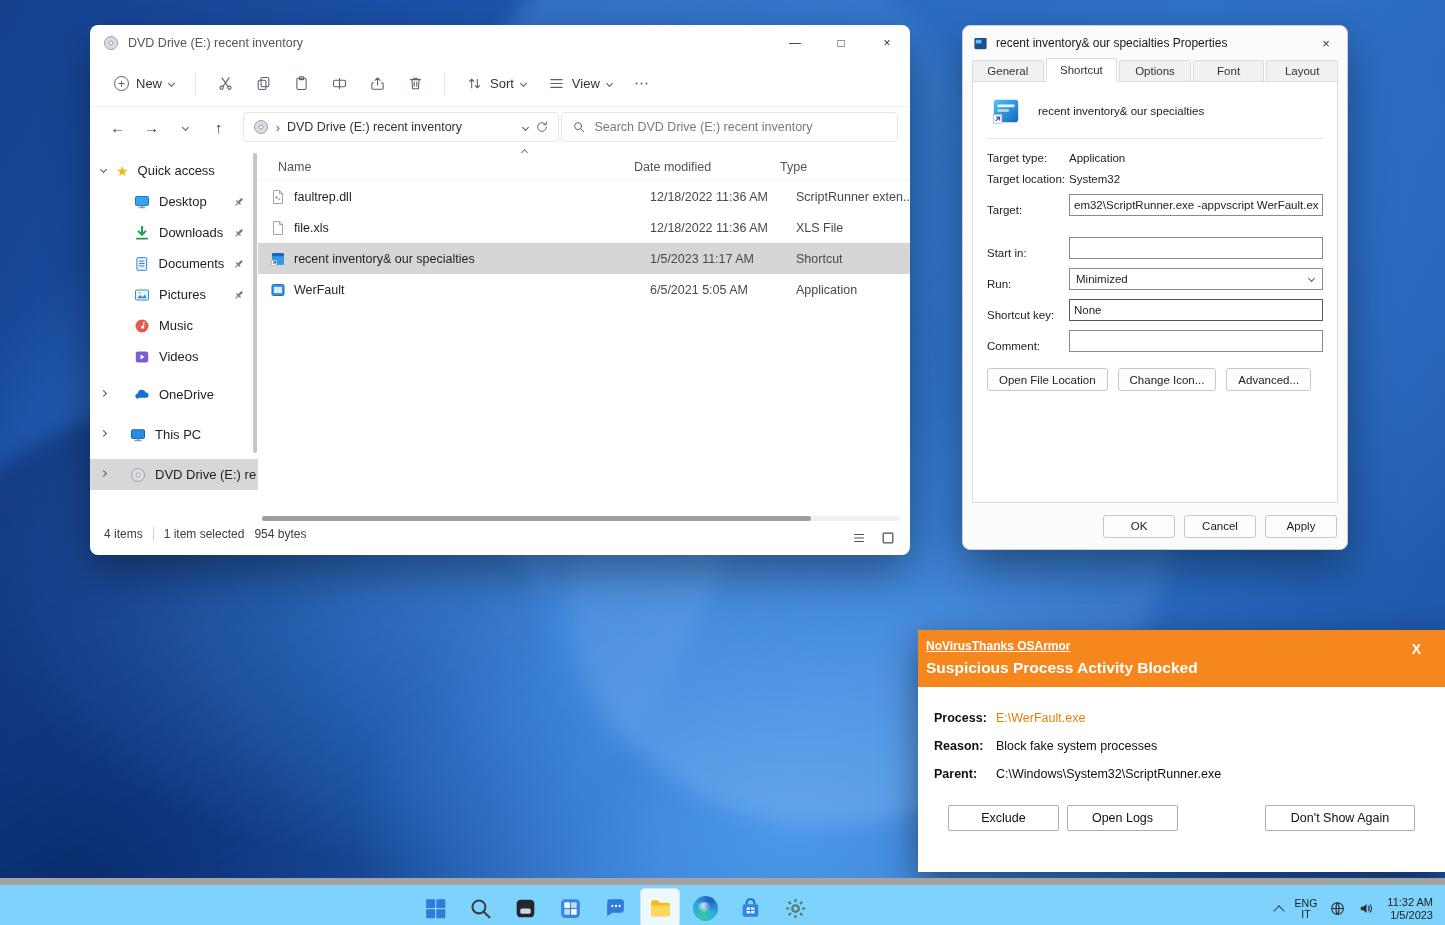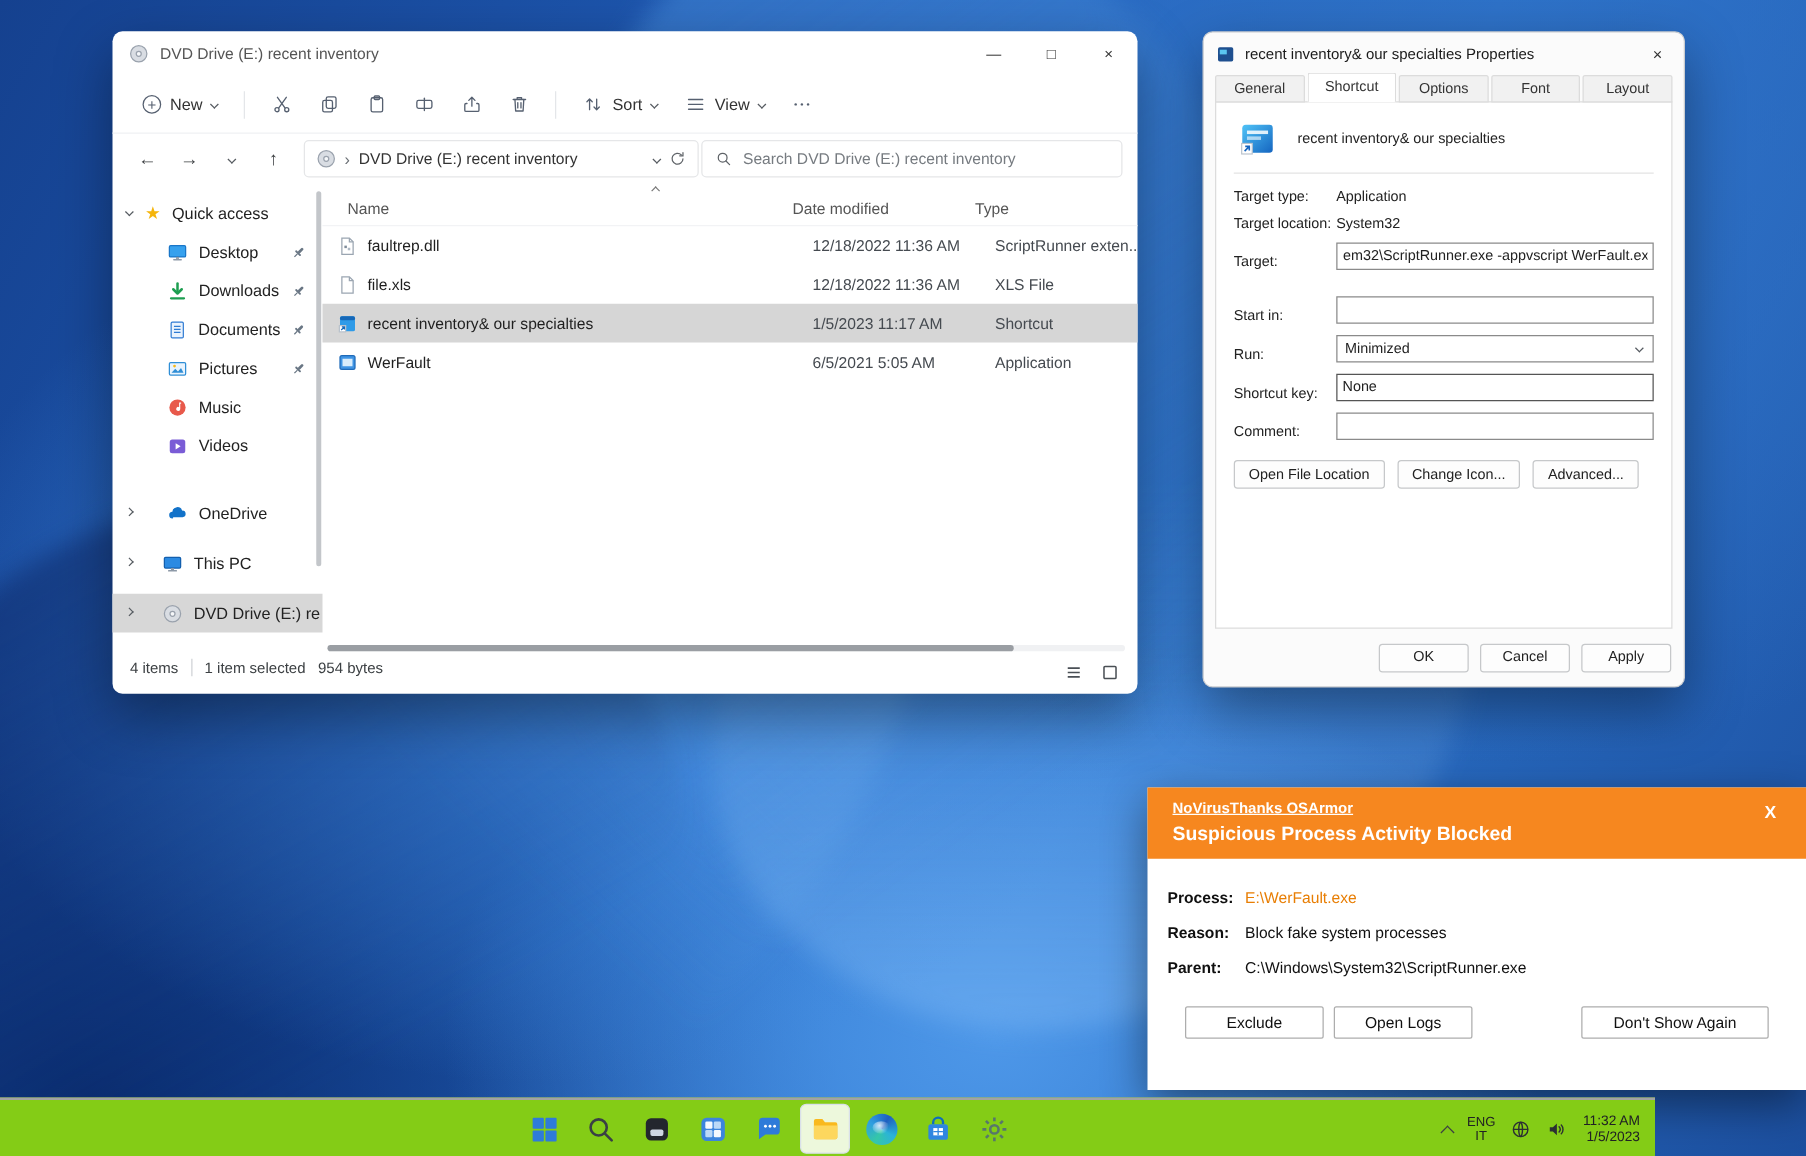--- a/index.html
+++ b/index.html
@@ -99,36 +99,36 @@
   .pinput.dark{border-color:#555}
   .pselect{flex:1;height:22px;border:1px solid #8a8a8a;background:#fff;display:flex;align-items:center;padding:0 6px;position:relative}
   .pselect .chev{position:absolute;right:8px;top:7px}
   .gap{height:12px}
   .btnrow{display:flex;gap:10px;margin-top:16px}
   .wbtn{height:23px;background:#fdfdfd;border:1px solid #c6c8ca;border-radius:3px;font-size:11.5px;font-family:inherit;color:#222;display:flex;align-items:center;justify-content:center;padding:0 11px}
   .dlg-foot{flex:0 0 46px;display:flex;align-items:center;justify-content:flex-end;gap:9px;padding:0 10px}
   .dlg-foot .wbtn{width:72px}
   
   .osarmor{position:absolute;left:918px;top:630px;width:527px;height:242px;background:#fff;box-shadow:0 12px 34px rgba(0,0,0,.45);z-index:7}
-  .os-head{background:#f6871f;height:57px;padding:9px 20px;position:relative;color:#fff}
+  .os-head{background:#f6871f;height:57px;padding:9px 8px;position:relative;color:#fff}
   .os-brand{font-size:12px;font-weight:bold;text-decoration:underline}
   .os-headline{font-size:15.5px;font-weight:bold;margin-top:6px}
   .os-x{position:absolute;right:24px;top:11px;font-size:14px;font-weight:bold}
   .os-body{padding:24px 16px 0}
   .os-row{display:flex;margin-bottom:14px;font-size:12.5px}
   .os-label{flex:0 0 62px;font-weight:bold;color:#101010}
   .os-val{color:#101010}
   .os-val.orange{color:#e87e04}
   .os-btns{display:flex;padding:0 14px;margin-top:24px}
   .os-btn{height:26px;background:#fff;border:1px solid #adadad;border-radius:2px;font-size:12.5px;font-family:inherit;color:#101010;display:flex;align-items:center;justify-content:center}
   .os-b1{width:111px}
   .os-b2{width:111px;margin-left:8px}
   .os-b3{width:150px;margin-left:auto}
   
-  .taskbar{position:absolute;left:0;bottom:0;width:1324px;height:47px;background:#84cc16;border-top:2px solid #a3a3a3;z-index:10}
+  .taskbar{position:absolute;left:0;bottom:0;width:1445px;height:47px;background:#7dd3fc;border-top:7px solid #a3a3a3;z-index:10}
   .tb-icons{position:absolute;left:415px;top:3px;display:flex;gap:5px}
   .tb-btn{width:40px;height:40px;border-radius:5px;display:flex;align-items:center;justify-content:center}
   .tb-btn.active{background:rgba(255,255,255,.85);border:1px solid #d9e0e9}
   .tbi{width:25px;height:25px}
   .edge{width:25px;height:25px;border-radius:50%;background:conic-gradient(from 210deg,#35c7a8,#2f9fe0,#1f5fc0,#2bb3d8,#35c7a8);position:relative;overflow:hidden}
   .edge::after{content:"";position:absolute;left:5px;top:6px;width:14px;height:10px;border-radius:50%;background:radial-gradient(circle at 40% 35%,rgba(255,255,255,.8),rgba(255,255,255,0) 70%)}
   .tb-tray{position:absolute;right:12px;top:0;height:47px;display:flex;align-items:center;gap:12px}
   .tri{width:17px;height:17px}
   .lang{font-size:10.5px;line-height:11px;text-align:center;color:#202124}
   .clock{font-size:11px;line-height:13px;text-align:right;color:#202124}
@@ -332,21 +332,21 @@
           </svg>
         <span>Music</span>
       </div>
       <div class="side-row">
         <svg class="sic" viewBox="0 0 16 16">
             <rect x="1.8" y="2.5" width="12.4" height="11" rx="2" fill="#7a5cd6"></rect>
             <path d="M6.5 5.5l4 2.5-4 2.5z" fill="#fff"></path>
           </svg>
         <span>Videos</span>
       </div>
-      <div class="side-row" style="margin-top:23px;">
+      <div class="side-row" style="margin-top:7px;">
         <span class="tog chev right sm"></span>
         <svg class="sic" viewBox="0 0 16 16">
             <path d="M4.2 11.8a2.7 2.7 0 0 1-.3-5.4 4 4 0 0 1 7.8-.9 2.6 2.6 0 0 1 .4 5.2l-.4.1H4.6z" fill="#1272c9"></path>
           </svg>
         <span>OneDrive</span>
       </div>
       <div class="side-row" style="margin-top:9px;padding-left:40px">
         <span class="tog chev right sm"></span>
         <svg class="sic" viewBox="0 0 16 16">
             <rect x="1.5" y="2.8" width="13" height="8.6" rx="1" fill="#2b8ae2" stroke="#135fae"></rect>

